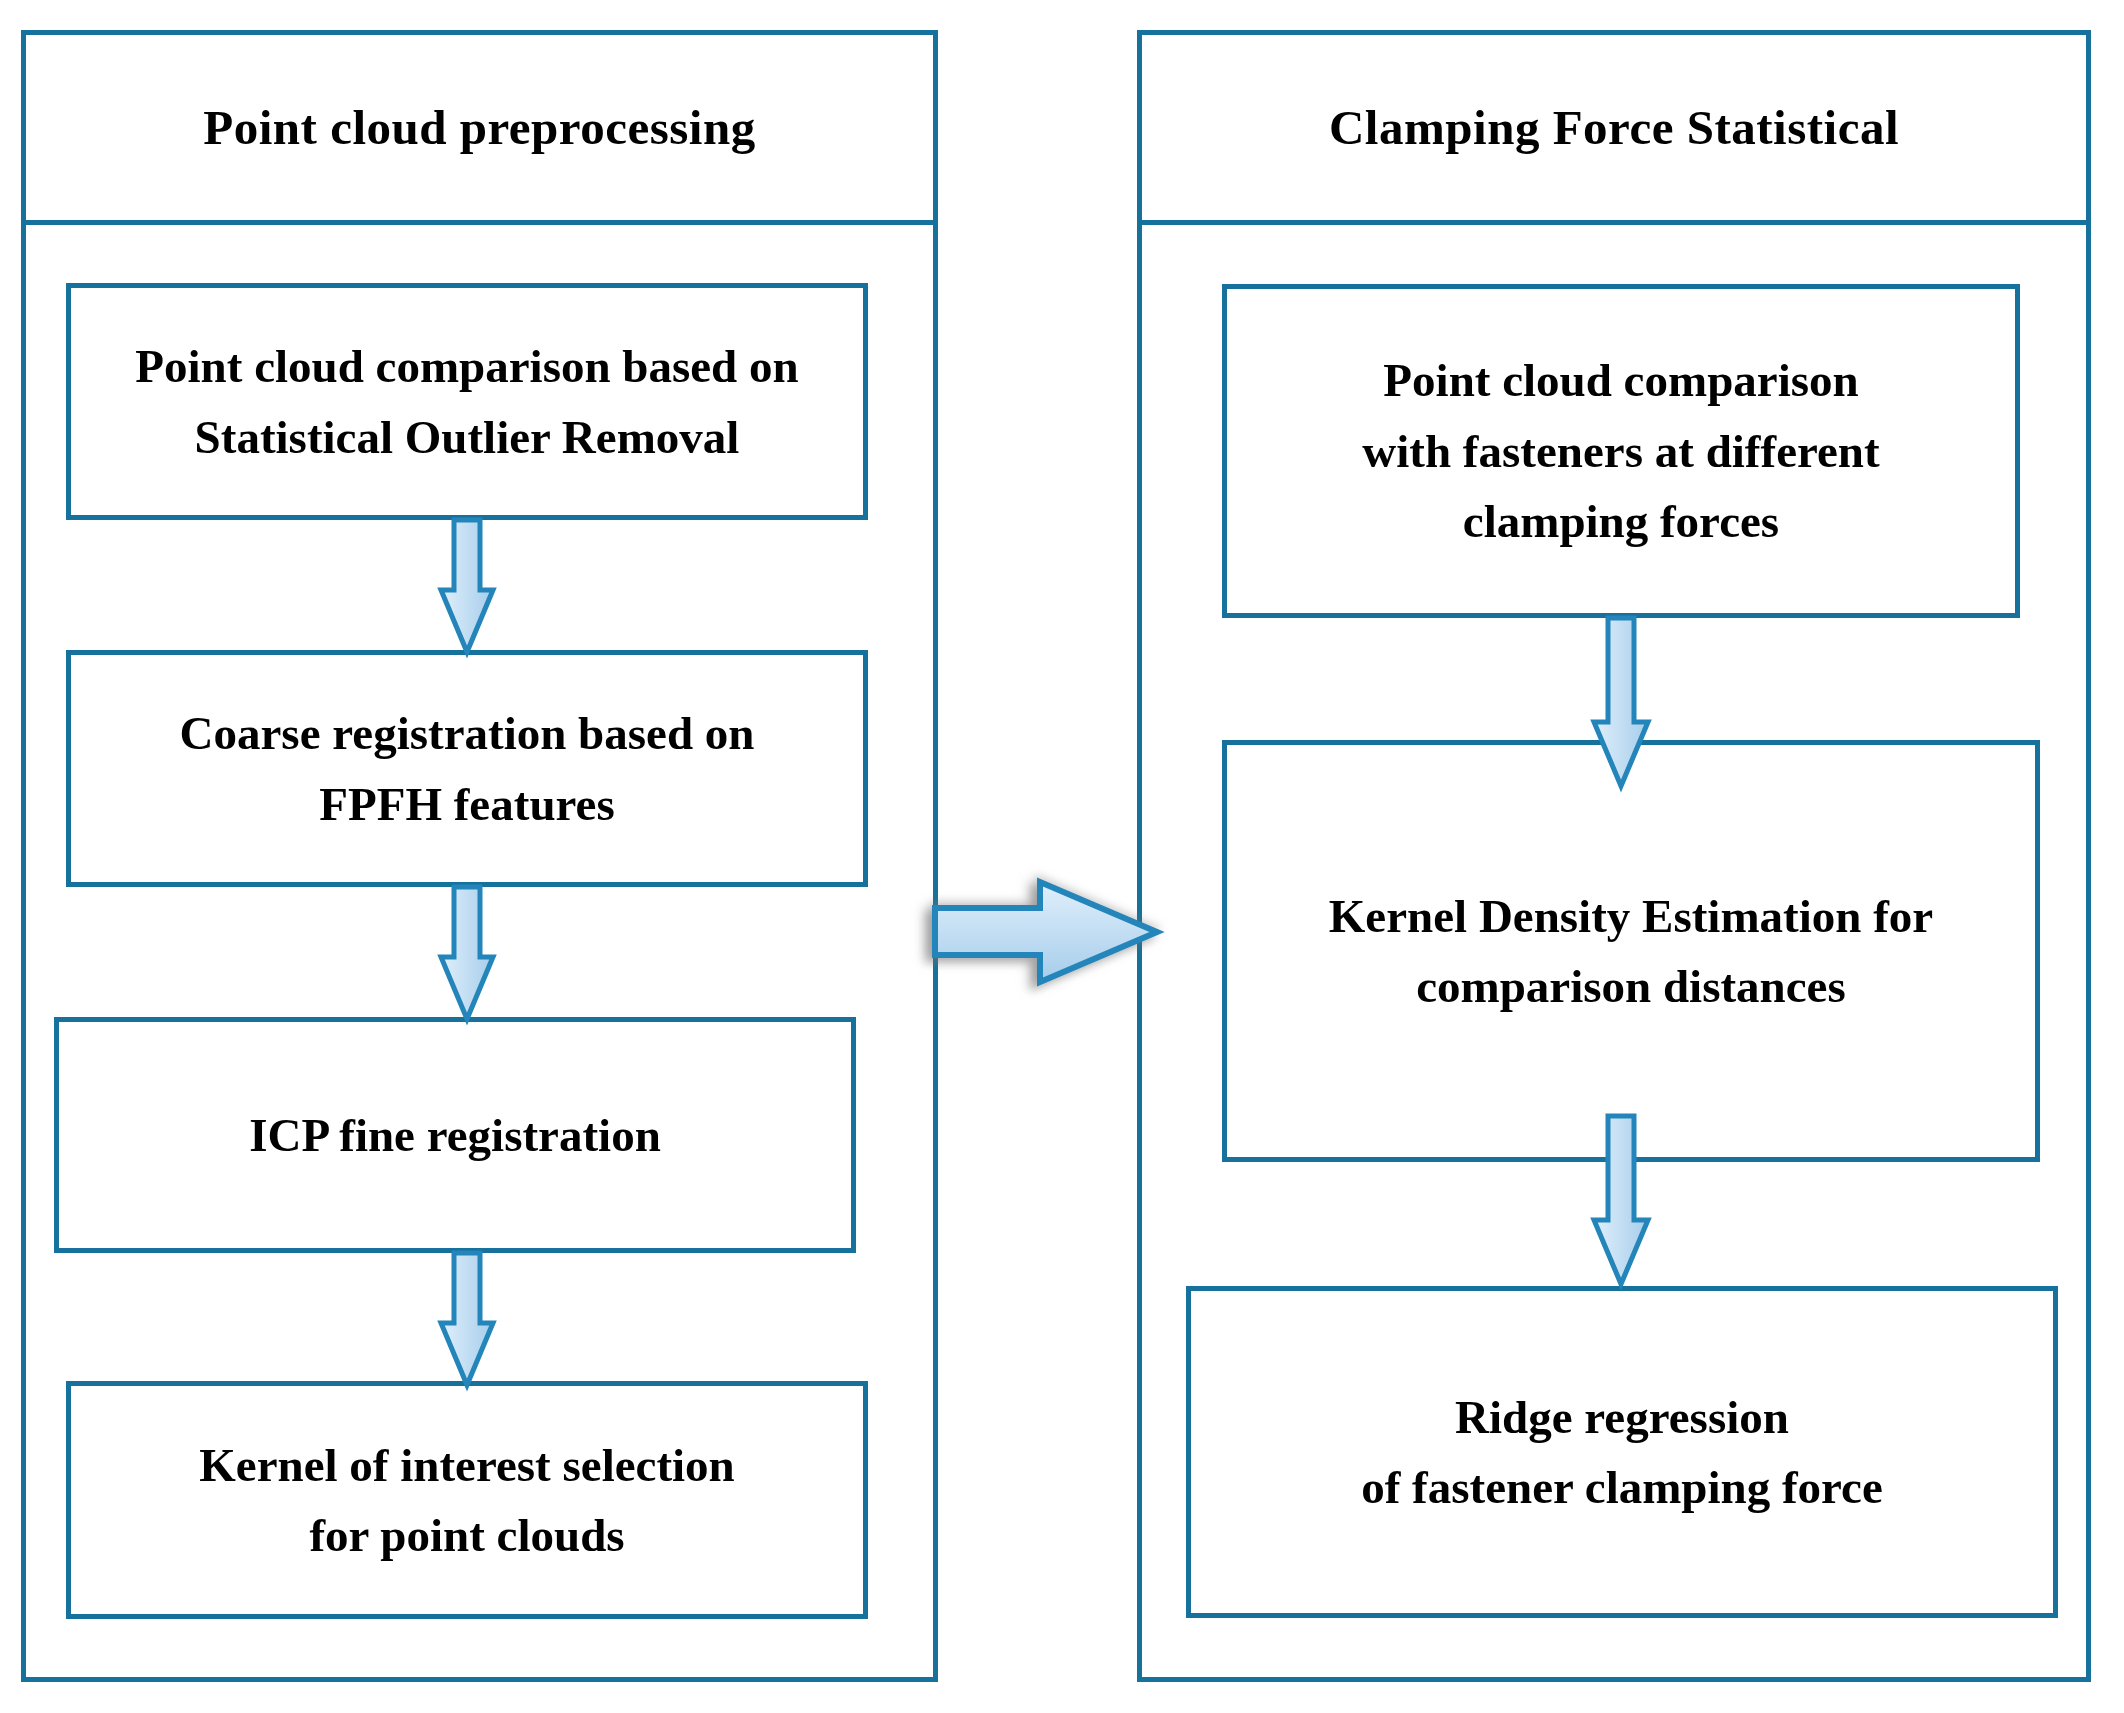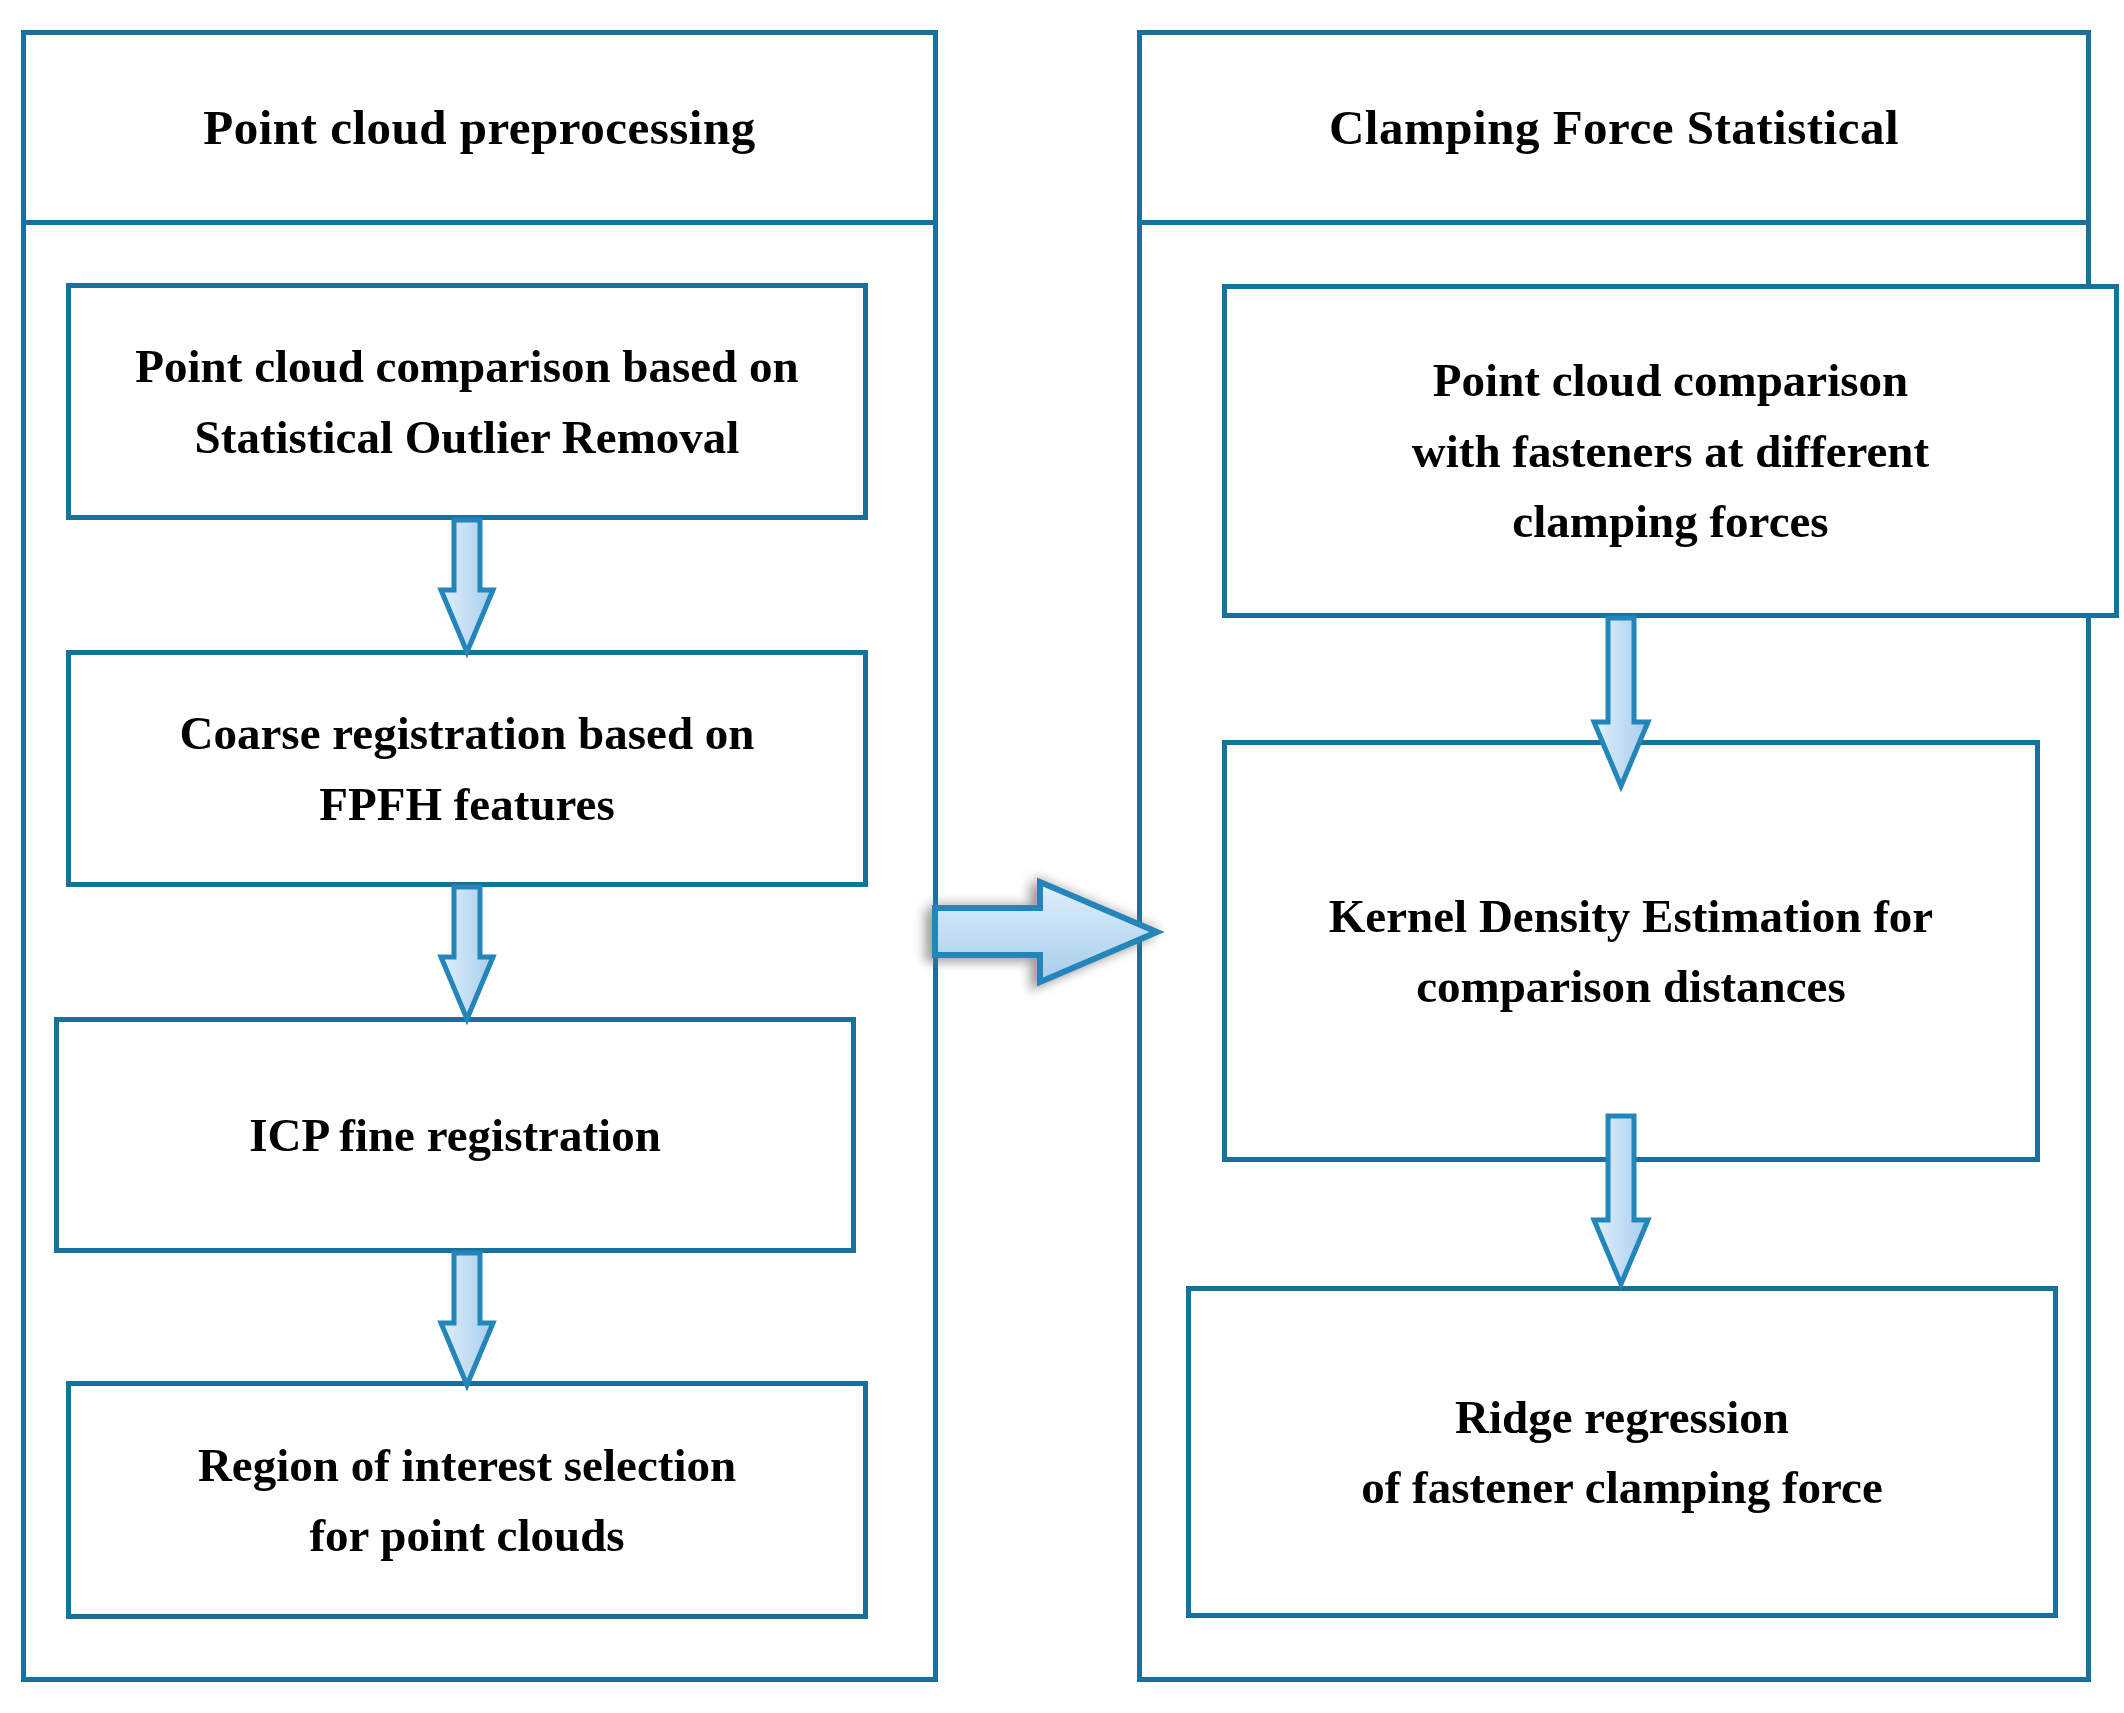--- a/index.html
+++ b/index.html
@@ -112,25 +112,25 @@
   <div class="flow-box" style="left:66px;top:650px;width:802px;height:237px;">
     <span class="box-label">Coarse registration based on
 FPFH features</span>
   </div>
 
   <div class="flow-box" style="left:54px;top:1017px;width:802px;height:236px;">
     <span class="box-label">ICP fine registration</span>
   </div>
 
   <div class="flow-box" style="left:66px;top:1381px;width:802px;height:238px;">
-    <span class="box-label">Region of interest selection
+    <span class="box-label">Kernel of interest selection
 for point clouds</span>
   </div>
 
-  <div class="flow-box" style="left:1222px;top:284px;width:897px;height:334px;align-items:center;">
+  <div class="flow-box" style="left:1222px;top:284px;width:798px;height:334px;align-items:center;">
     <span class="box-label">Point cloud comparison
 with fasteners at different
 clamping forces</span>
   </div>
 
   <div class="flow-box" style="left:1222px;top:740px;width:818px;height:422px;">
     <span class="box-label">Kernel Density Estimation for
 comparison distances</span>
   </div>
 

